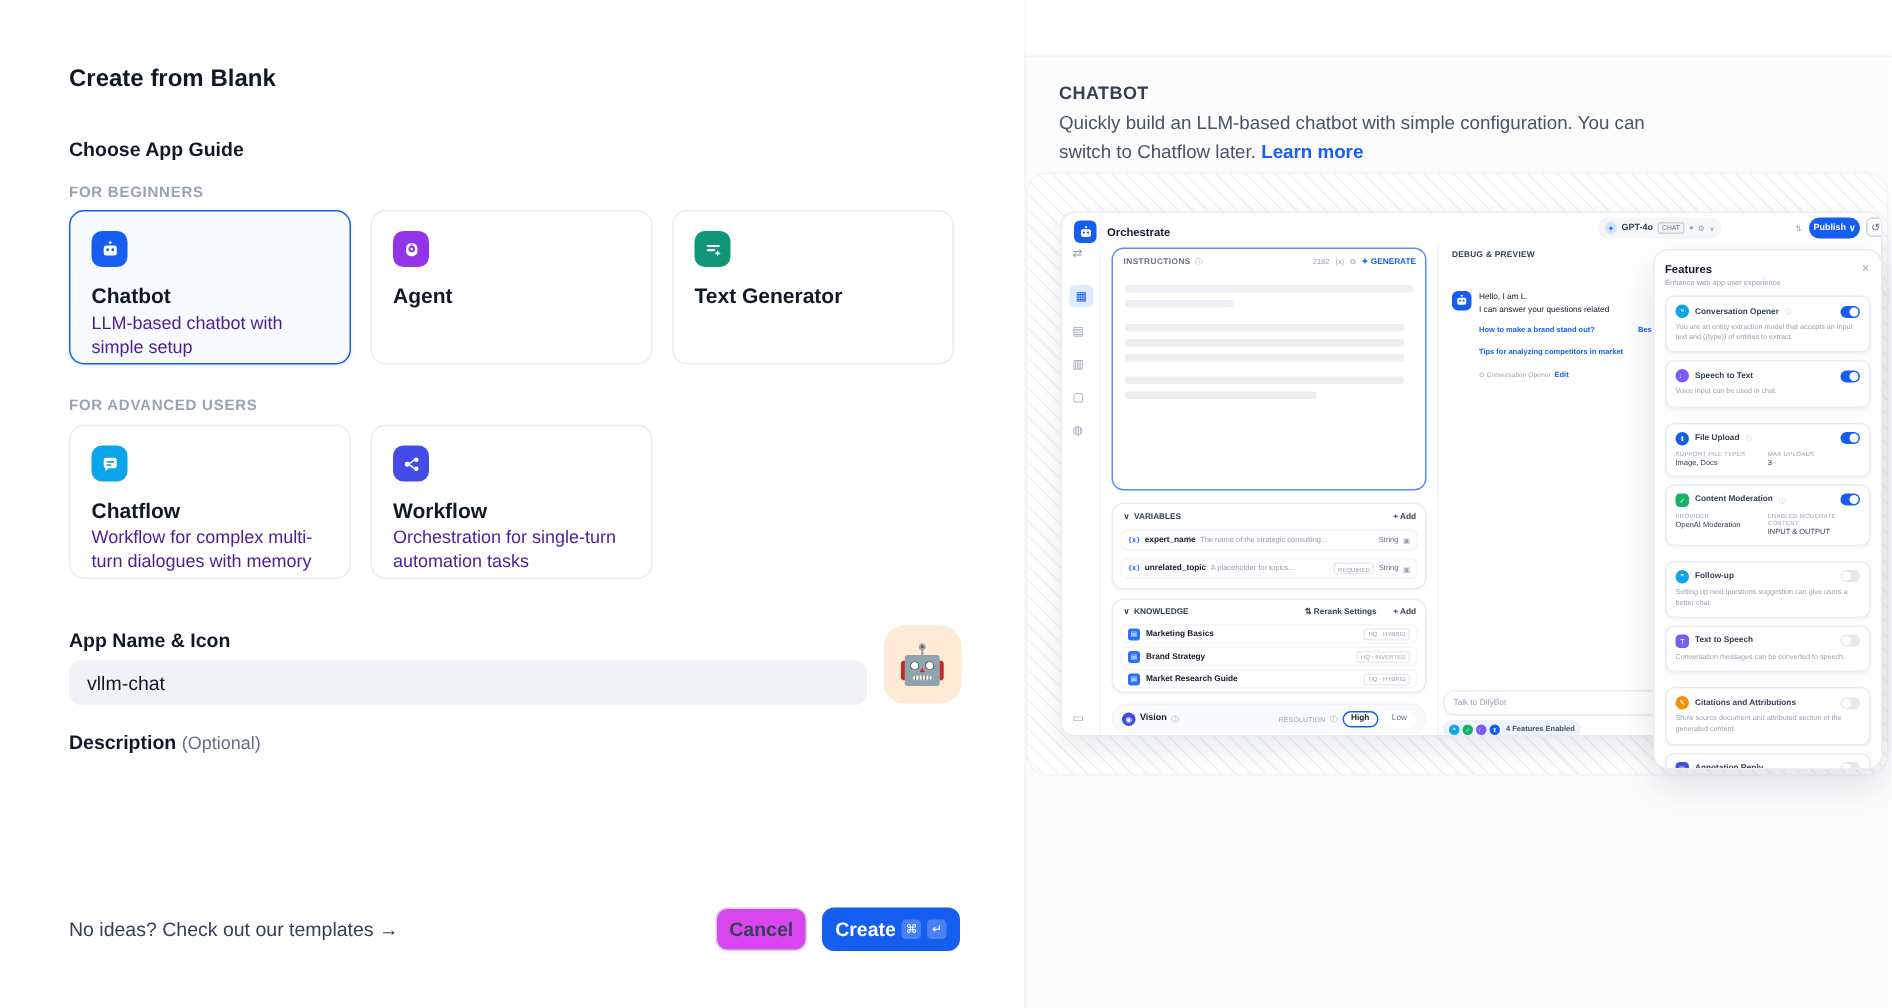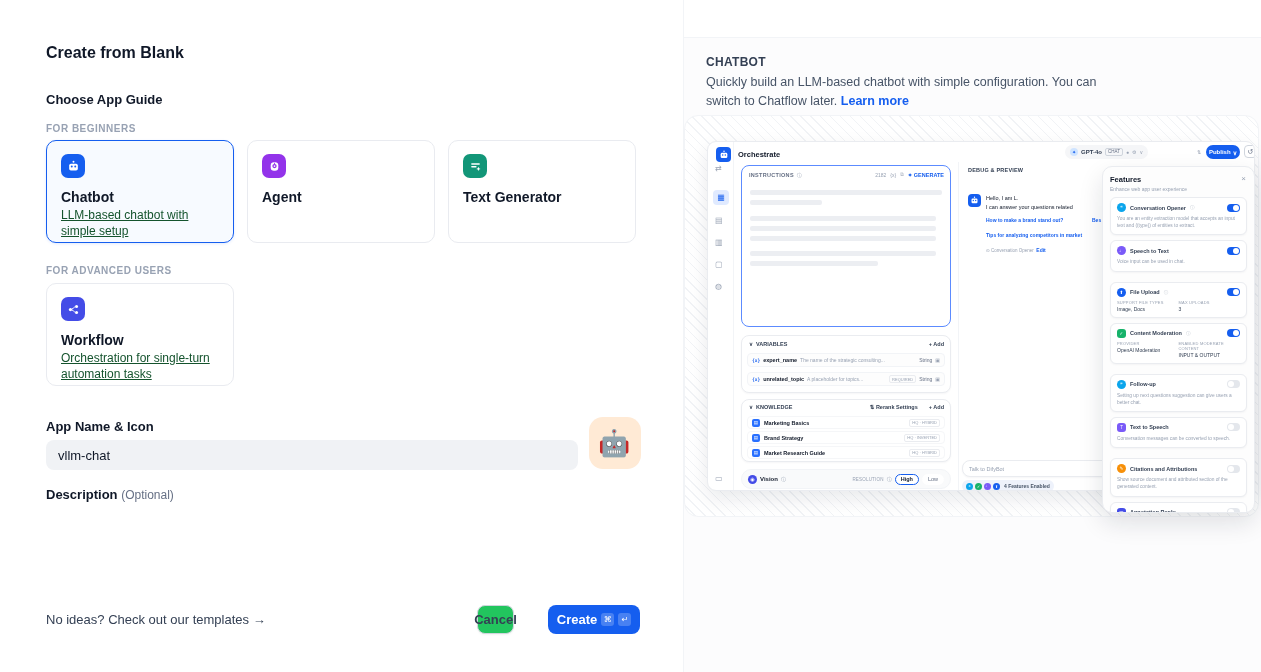--- a/index.html
+++ b/index.html
@@ -10,30 +10,30 @@
   
   .left-panel { position:absolute; left:0; top:0; width:683px; height:672px; background:#fff; }
   .dlg-title { position:absolute; left:46px; top:44px; font-size:16px; font-weight:700; color:#101828; }
   .sec-title { position:absolute; left:46px; font-size:13px; font-weight:700; color:#101828; }
   .group-label { position:absolute; left:46px; font-size:10px; font-weight:600; letter-spacing:.5px; color:#98a2b3; }
   .type-row { position:absolute; left:46px; display:flex; gap:13px; }
   .type-card { width:188px; height:103px; background:#fff; border:1px solid #e9ebf0; border-radius:10px; padding:13px 14px; cursor:pointer; }
   .type-card.selected { border:1.5px solid #155eef; background:#f7faff; box-shadow:0 1px 3px rgba(21,94,239,.12); }
   .tile { width:24px; height:24px; border-radius:7px; display:flex; align-items:center; justify-content:center; }
   .type-title { font-size:14px; font-weight:700; color:#101828; margin-top:11px; }
-  .type-desc { font-size:12px; color:#14532d; line-height:1.33; margin-top:3px;text-decoration:underline; }
+  .type-desc { font-size:12px; color:#4c1d95; line-height:1.33; margin-top:3px; }
 
   .field-label { position:absolute; left:46px; font-size:13px; font-weight:700; color:#101828; }
   .field-label .opt { font-weight:400; color:#667085; font-size:12px; }
   .name-input { position:absolute; left:46px; top:440px; width:532px; height:30px; background:#f0f2f5; border:none; border-radius:8px; padding:0 12px; font-size:13px; color:#101828; font-family:"Liberation Sans",sans-serif; outline:none; }
   .emoji-btn { position:absolute; left:589px; top:417px; width:52px; height:52px; border-radius:14px; background:#ffead5; border:none; font-size:26px; display:flex; align-items:center; justify-content:center; cursor:pointer; }
   .desc-area { position:absolute; left:46px; top:507px; width:594px; height:71px; background:#fff; border:1px solid #dcdfe5; border-radius:10px; padding:8px 12px; font-size:13px; color:#101828; font-family:"Liberation Sans",sans-serif; resize:none; outline:none; line-height:1.4; }
   .tmpl-link { position:absolute; left:46px; top:612px; font-size:13px; color:#344054; cursor:pointer;text-align:center; }
   .btn { position:absolute; top:605px; height:29px; border-radius:8px; font-size:13px; font-weight:700; display:flex; align-items:center; justify-content:center; cursor:pointer; }
-  .btn-cancel { left:477px; width:37px; background:#22c55e; border:1px solid #d0d5dd; color:#344054; box-shadow:0 1px 2px rgba(16,24,40,.05); }
+  .btn-cancel { left:477px; width:61px; background:#d946ef; border:1px solid #d0d5dd; color:#344054; box-shadow:0 1px 2px rgba(16,24,40,.05); }
   .btn-create { left:548px; width:92px; background:#155eef; border:none; color:#fff; gap:4px; }
   .kbd { display:inline-flex; align-items:center; justify-content:center; width:13px; height:13px; border-radius:3px; background:rgba(255,255,255,.22); font-size:8px; font-weight:400; }
 
   
   .right-panel { position:absolute; left:683px; top:0; width:578px; height:672px; background:#fcfcfd; border-left:1px solid #f2f4f7; }
   .right-topstrip { position:absolute; left:0; top:0; width:578px; height:38px; background:#fff; border-bottom:1px solid #f2f4f7; }
   .rp-heading { position:absolute; left:22px; top:55px; font-size:12px; font-weight:700; letter-spacing:.3px; color:#344054; }
   .rp-desc { position:absolute; left:22px; top:73px; width:400px; font-size:12.5px; line-height:1.55; color:#475467; }
   .rp-desc .learn { color:#155eef; font-weight:600; cursor:pointer; }
 
@@ -161,20 +161,31 @@
               <path d="M8.7 6.2 L9.3 7.6 L10.7 8.2 L9.3 8.8 L8.7 10.2 L8.1 8.8 L6.7 8.2 L8.1 7.6 Z" fill="#fff"></path>
             </svg>
         </div>
         <div class="type-title">Text Generator</div>
       </div>
     </div>
 
     <div class="group-label" style="top:265px">FOR ADVANCED USERS</div>
     <div class="type-row" style="top:283px">
       <div class="type-card plain">
+        <div class="tile" style="background:#0ba5ec">
+          <svg width="13" height="13" viewBox="0 0 12 12">
+              <path d="M2 3.5 A1.5 1.5 0 0 1 3.5 2 H8.5 A1.5 1.5 0 0 1 10 3.5 V7 A1.5 1.5 0 0 1 8.5 8.5 H5 L3 10.3 V8.5 H3.5 A1.5 1.5 0 0 1 2 7 Z" fill="#fff"></path>
+              <rect x="3.6" y="4" width="4.8" height="1" rx="0.5" fill="#0ba5ec"></rect>
+              <rect x="3.6" y="6" width="3" height="1" rx="0.5" fill="#0ba5ec"></rect>
+            </svg>
+        </div>
+        <div class="type-title">Chatflow</div>
+        <div class="type-desc">Workflow for complex multi-turn dialogues with memory</div>
+      </div>
+      <div class="type-card plain">
         <div class="tile" style="background:#444ce7">
           <svg width="13" height="13" viewBox="0 0 12 12">
               <circle cx="3.2" cy="6" r="1.5" fill="#fff"></circle>
               <circle cx="8.8" cy="3.2" r="1.4" fill="#fff"></circle>
               <circle cx="8.8" cy="8.8" r="1.4" fill="#fff"></circle>
               <path d="M4.5 5.5 C6 5 6.5 4 7.5 3.4 M4.5 6.5 C6 7 6.5 8 7.5 8.6" stroke="#fff" stroke-width="0.9" fill="none"></path>
             </svg>
         </div>
         <div class="type-title">Workflow</div>
         <div class="type-desc">Orchestration for single-turn automation tasks</div>

